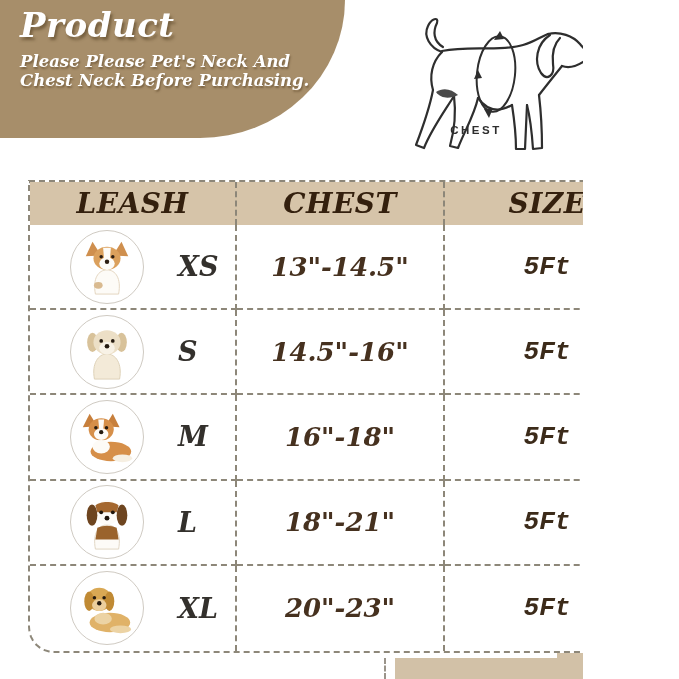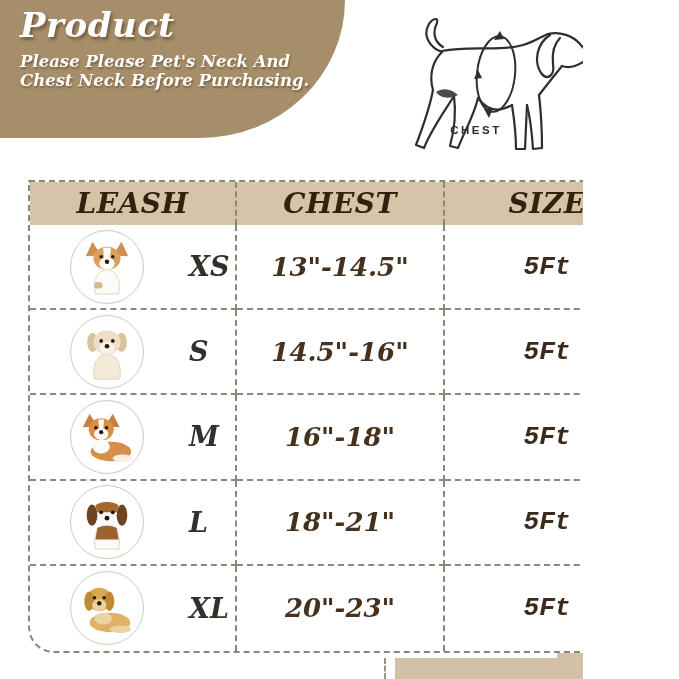--- a/index.html
+++ b/index.html
@@ -30,21 +30,21 @@
   
   .size-table{position:absolute;left:28px;top:180px;width:623px;height:473px;box-sizing:border-box;
               border:2px dashed #8d8779;border-radius:0 26px 0 26px;overflow:hidden;background:#fff;
               display:grid;grid-template-columns:207px 208px 1fr;grid-template-rows:43px repeat(5,1fr);}
   .cell{display:flex;align-items:center;justify-content:center;box-sizing:border-box;}
   .br{border-right:2px dashed #8d8779;}
   .bb{border-bottom:2px dashed #8d8779;}
   .th{background:#d6c4a9;color:#34200e;font-style:italic;font-weight:bold;font-size:28px;letter-spacing:.5px;}
   .val{color:#46311f;font-style:italic;font-weight:bold;font-size:26px;}
   .leash{color:#3c2b1a;font-family:Liberation Mono, monospace;}
-  .size-cell{justify-content:flex-start;padding-left:40px;gap:45px;}
+  .size-cell{justify-content:flex-start;padding-left:40px;gap:34px;}
   .dog-circle{width:72px;height:72px;border-radius:50%;background:#fff;border:1px solid #cfcac2;
               display:flex;align-items:center;justify-content:center;flex:0 0 auto;}
   .size-label{color:#33302c;font-style:italic;font-weight:bold;font-size:27px;}
 </style>
 </head>
 <body>
 
 <div class="page">
 
   <div class="banner-dash"></div>

